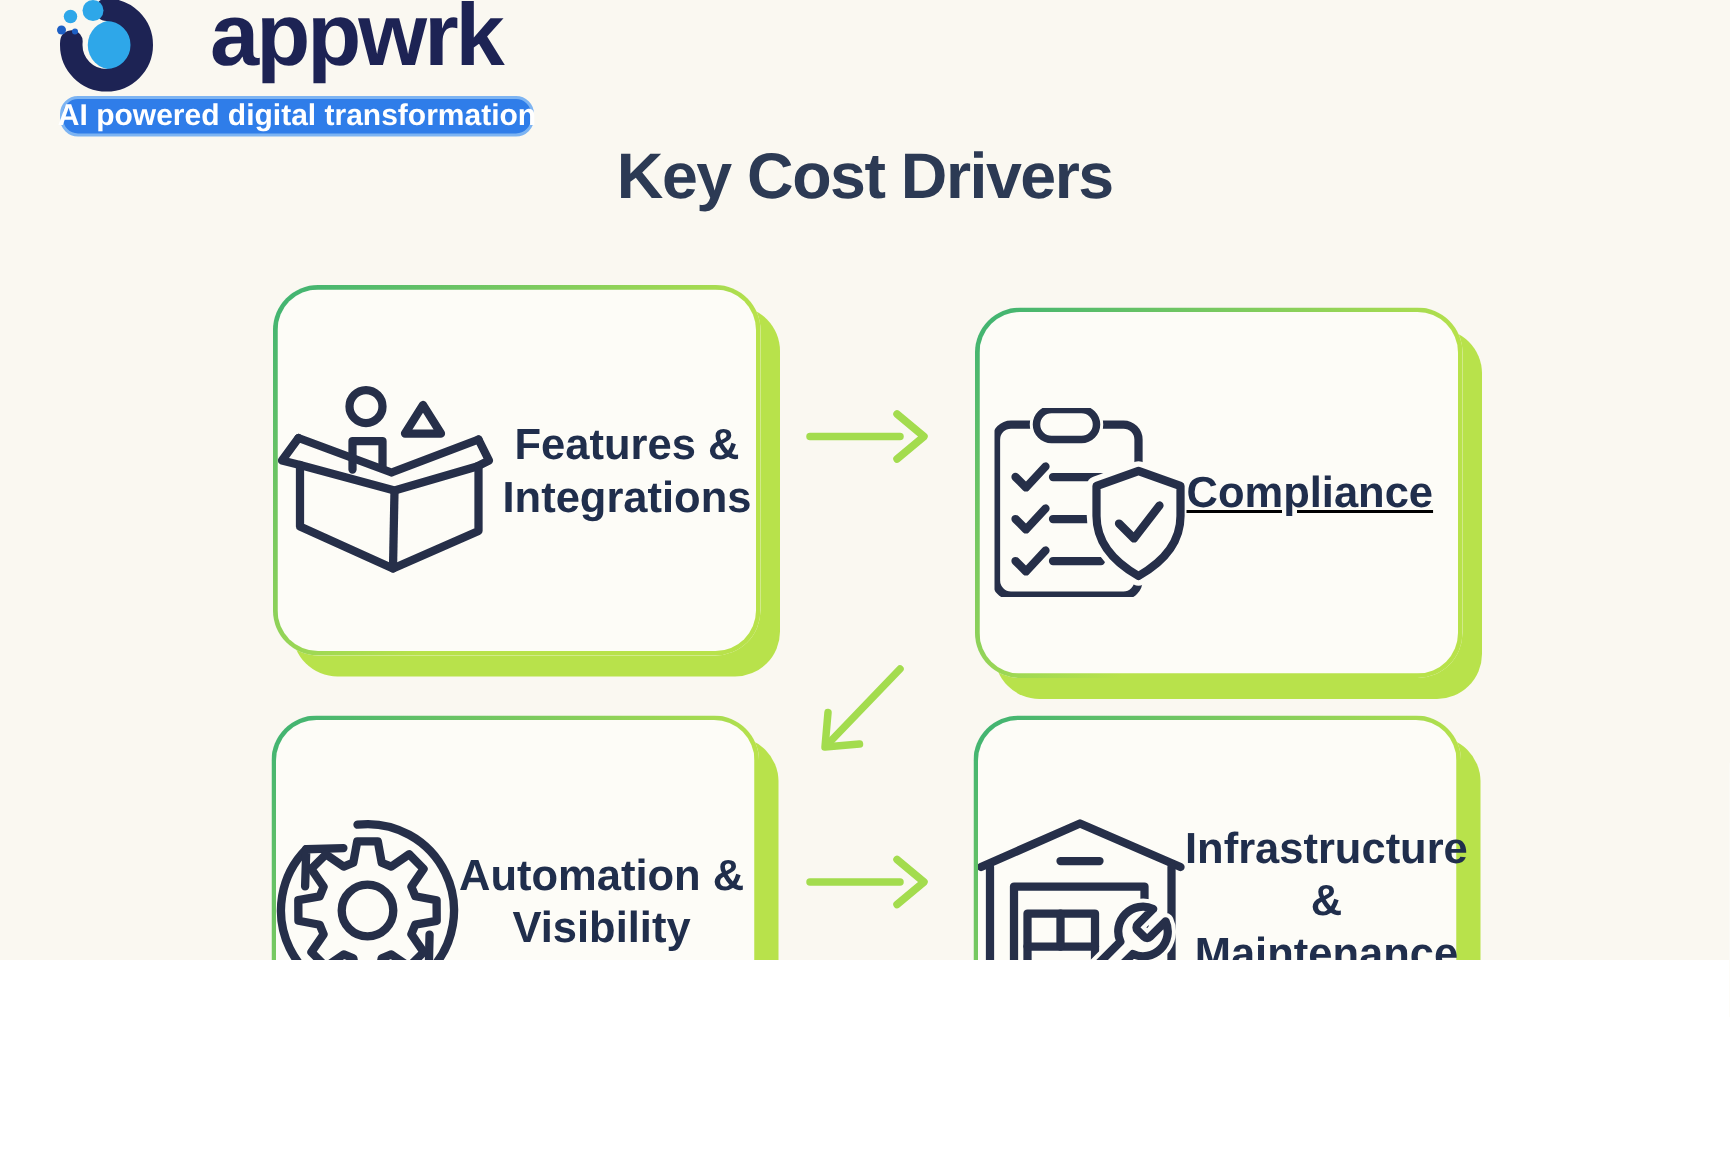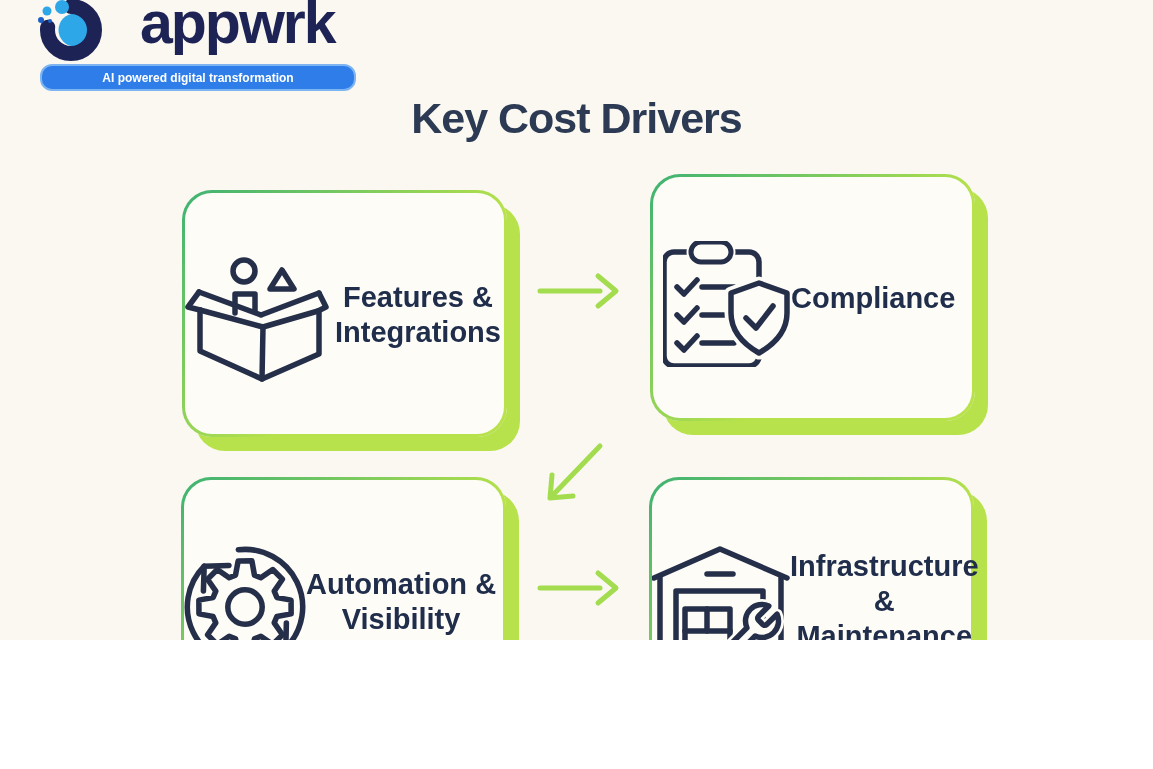--- a/index.html
+++ b/index.html
@@ -7,35 +7,35 @@
   #stage{position:relative;width:1153px;height:640px;background:var(--page-bg,#FAF8F1);overflow:hidden;}
 
   
   .logo-wrap{position:absolute;left:36px;top:-2px;}
   .logo-icon{position:absolute;left:0;top:0;}
   .brand-text{position:absolute;left:104px;top:-7px;font-size:59px;font-weight:bold;
     letter-spacing:-2px;color:var(--logo-navy,#1D2354);line-height:64px;white-space:nowrap;}
   .tagline-banner{position:absolute;left:4px;top:66px;width:312px;height:23px;
     background:var(--banner-blue,#2F7DE9);border-radius:12px;border:2px solid #7db4f2;
     display:flex;align-items:center;justify-content:center;}
-  .tagline-banner span{color:var(--banner-text,#fff);font-size:12px;font-weight:bold;white-space:nowrap;}
+  .tagline-banner span{color:var(--banner-text,#fff);font-size:20px;font-weight:bold;white-space:nowrap;}
 
   
   .page-title{position:absolute;left:0;top:94px;width:100%;text-align:center;
     font-size:43px;font-weight:bold;letter-spacing:-1px;color:var(--title-color,#2C3A54);}
 
   
   .card{position:absolute;width:325px;height:247px;border-radius:30px;
     border:3px solid transparent;
     background:linear-gradient(var(--card-bg,#FDFCF7),var(--card-bg,#FDFCF7)) padding-box,
                linear-gradient(135deg,var(--border-green,#3DB273) 0%,var(--lime,#B8E24B) 60%) border-box;
     box-shadow:13px 14px 0 var(--lime,#B8E24B);
     display:flex;flex-direction:row;align-items:center;box-sizing:border-box;}
   .c1{left:182px;top:190px;}
-  .c2{left:650px;top:174px;}
+  .c2{left:650px;top:205px;text-decoration:underline;}
   .c3{left:181px;top:477px;}
   .c4{left:649px;top:477px;}
   .icon-wrap{height:150px;margin-top:12px;display:flex;align-items:center;justify-content:center;
     color:var(--ink,#262F49);}
   .card-label{margin-top:2px;text-align:center;font-size:29px;font-weight:bold;line-height:35px;
     color:var(--label-color,#202E4C);}
   .card-label span{display:block;}
 
   svg .ln{stroke:currentColor;fill:none;stroke-linecap:round;stroke-linejoin:round;}
   svg .halo{stroke:var(--card-bg,#FDFCF7);fill:var(--card-bg,#FDFCF7);stroke-linecap:round;stroke-linejoin:round;}

